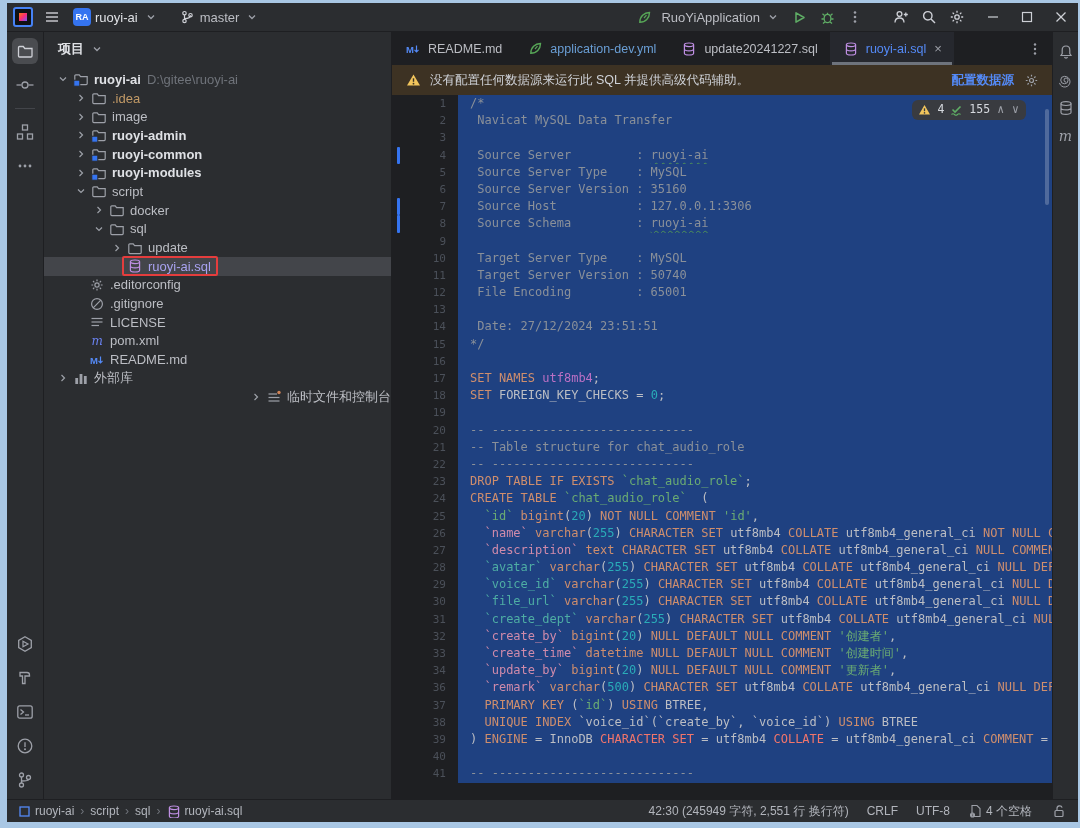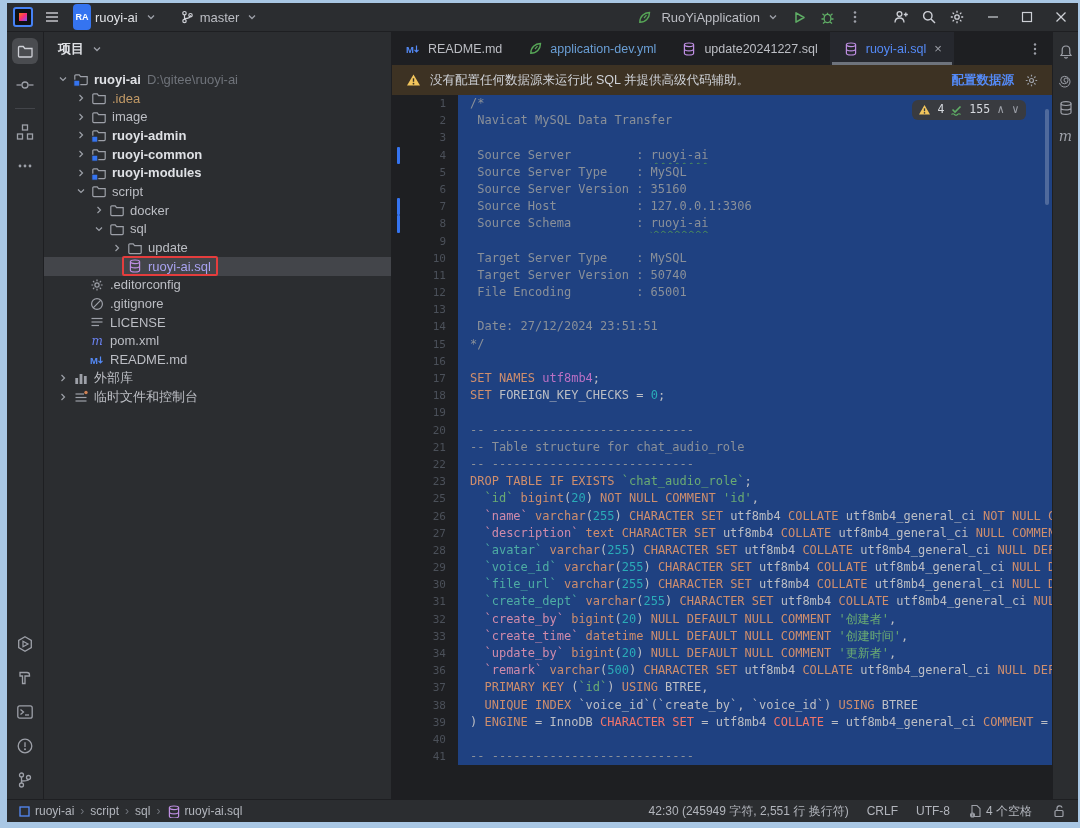--- a/index.html
+++ b/index.html
@@ -11,21 +11,21 @@
   .ic svg{display:block}
 
   
   .titlebar{height:28px;background:#2b2d30;display:flex;align-items:center;flex:none;
             color:#dfe1e5;font-size:13px;border-bottom:1px solid #1e1f22}
   .tb-left{display:flex;align-items:center;gap:6px;padding-left:6px}
   .app-logo{width:16px;height:16px;border:2px solid #4682f5;border-radius:3px;background:#101114;
             display:flex;align-items:center;justify-content:center;margin-right:4px}
   .app-logo i{width:8px;height:8px;background:linear-gradient(135deg,#f97a12,#fc2b74 50%,#7256ff);display:block}
   .tb-btn{display:flex;align-items:center;gap:4px;padding:3px 6px;border-radius:4px;cursor:default}
-  .proj-badge{width:18px;height:26px;border-radius:4px;background:#3574f0;color:#fff;font-size:9px;
+  .proj-badge{width:18px;height:18px;border-radius:4px;background:#3574f0;color:#fff;font-size:9px;
               font-weight:bold;display:flex;align-items:center;justify-content:center}
   .tb-center{flex:1;display:flex;align-items:center;justify-content:flex-end;gap:2px}
   .tb-run{display:flex;align-items:center;gap:2px;margin-right:26px;color:#bcbec4}
   .tb-icons{display:flex;align-items:center;gap:10px;margin-right:8px}
   .win-btns{display:flex;align-items:center}
   .win-btn{width:34px;height:28px;display:flex;align-items:center;justify-content:center}
 
   
   .main{flex:1;display:flex;min-height:0}
   .activity{width:36px;background:#2b2d30;border-right:1px solid #1e1f22;flex:none;
@@ -538,21 +538,21 @@
               <svg width="16" height="16">
                 <g fill="#9da0a8">
                   <rect x="2.3" y="8" width="2.8" height="6"></rect>
                   <rect x="6.6" y="4" width="2.8" height="10"></rect>
                   <rect x="10.9" y="6" width="2.8" height="8"></rect>
                 </g>
               </svg>
             </span>
             <span class="lbl ">外部库</span>
           </div>
-          <div class="tree-row" style="padding-left: 10px;">
+          <div class="tree-row" style="padding-left: 10px; justify-content: flex-end;">
             <span class="ic">
               <svg width="16" height="16">
                 <polyline points="6.5,5 9.5,8 6.5,11" fill="none" stroke="#9da0a8" stroke-width="1.2"></polyline>
               </svg>
             </span>
             <span class="ic">
               <svg width="16" height="16">
                 <g stroke="#9da0a8" stroke-width="1.2">
                   <line x1="2.5" y1="5" x2="11" y2="5"></line>
                   <line x1="2.5" y1="8.5" x2="13.5" y2="8.5"></line>
@@ -749,20 +749,24 @@
             <span class="gut">21</span>
             <span class="txt"><span class="c">-- Table structure for chat_audio_role</span></span>
           </div>
           <div class="code-line">
             <span class="gut">22</span>
             <span class="txt"><span class="c">-- ----------------------------</span></span>
           </div>
           <div class="code-line">
             <span class="gut">23</span>
             <span class="txt"><span class="k">DROP TABLE IF EXISTS</span><span class="p"> </span><span class="s">`chat_audio_role`</span><span class="p">;</span></span>
+          </div>
+          <div class="code-line">
+            <span class="gut">24</span>
+            <span class="txt"><span class="k">CREATE TABLE</span><span class="p"> </span><span class="s">`chat_audio_role`</span><span class="p">  (</span></span>
           </div>
           <div class="code-line">
             <span class="gut">25</span>
             <span class="txt"><span class="p">  </span><span class="g">`id`</span><span class="p"> </span><span class="k">bigint</span><span class="p">(</span><span class="n">20</span><span class="p">) </span><span class="k">NOT NULL</span><span class="p"> </span><span class="k">COMMENT</span><span class="p"> </span><span class="s">'id'</span><span class="p">,</span></span>
           </div>
           <div class="code-line">
             <span class="gut">26</span>
             <span class="txt"><span class="p">  </span><span class="pk">`name`</span><span class="p"> </span><span class="k">varchar</span><span class="p">(</span><span class="n">255</span><span class="p">) </span><span class="k">CHARACTER SET</span><span class="p"> utf8mb4 </span><span class="k">COLLATE</span><span class="p"> utf8mb4_general_ci </span><span class="k">NOT NULL</span><span class="p"> </span><span class="k">COMMENT</span></span>
           </div>
           <div class="code-line">

